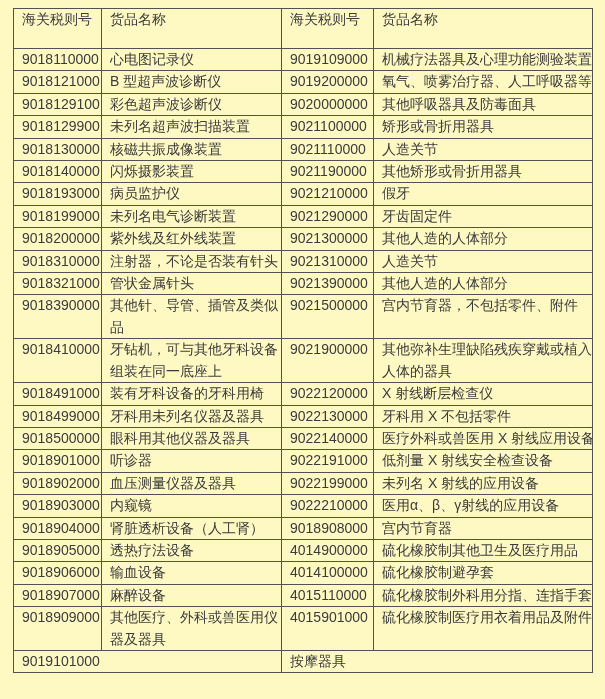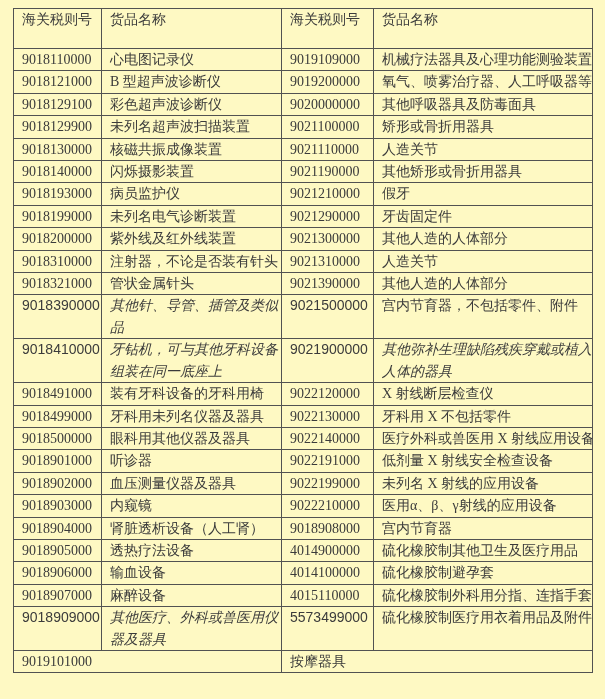--- a/index.html
+++ b/index.html
@@ -30,23 +30,23 @@
     font-size: 14px;
     font-weight: normal;
     line-height: 21.4px;
     text-align: left;
     vertical-align: top;
     padding: 0 0 0 8px;
     white-space: nowrap;
     overflow: hidden;
   }
   .tariff-table thead tr { height: 40px; }
-  .tariff-table tr.h1 { height: 21px; font-family: Liberation Serif, serif; }
+  .tariff-table tr.h1 { height: 21px; }
   .tariff-table tr.h2 { height: 43px; }
-  .tariff-table td.wrap { white-space: normal; font-style: italic; }
+  .tariff-table td.wrap { white-space: normal; }
 </style>
 </head>
 <body>
 
 <div class="page">
   <table class="tariff-table">
     <colgroup>
       <col style="width:88px">
       <col style="width:180px">
       <col style="width:92px">
@@ -195,21 +195,21 @@
         </tr>
         <tr class="h1">
           <td class="code">9018907000</td>
           <td class="name">麻醉设备</td>
           <td class="code">4015110000</td>
           <td class="name">硫化橡胶制外科用分指、连指手套</td>
         </tr>
         <tr class="h2">
           <td class="code">9018909000</td>
           <td class="name wrap">其他医疗、外科或兽医用仪器及器具</td>
-          <td class="code">5573499000</td>
+          <td class="code">4015901000</td>
           <td class="name">硫化橡胶制医疗用衣着用品及附件</td>
         </tr>
         <tr class="h1">
           <td class="code" colspan="2">9019101000</td>
           <td class="name" colspan="2">按摩器具</td>
         </tr>
       </tbody>
   </table>
 </div>
 

